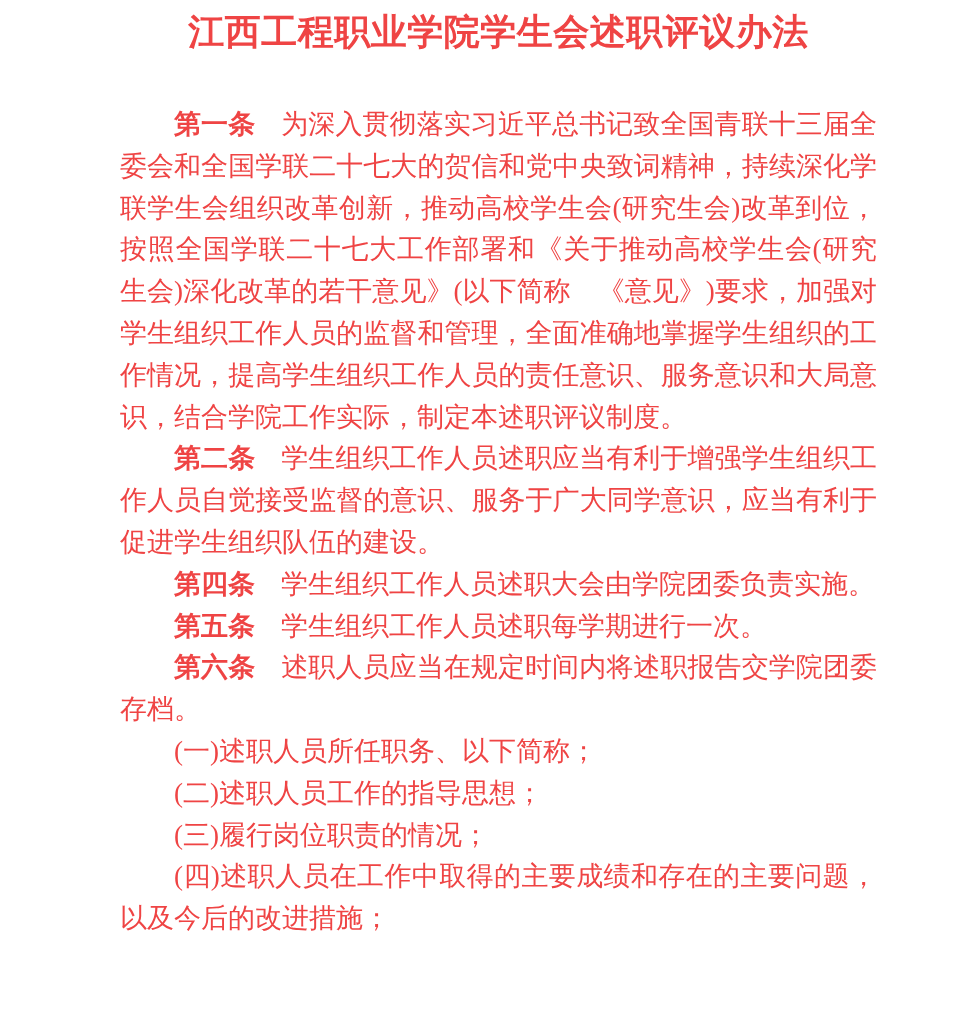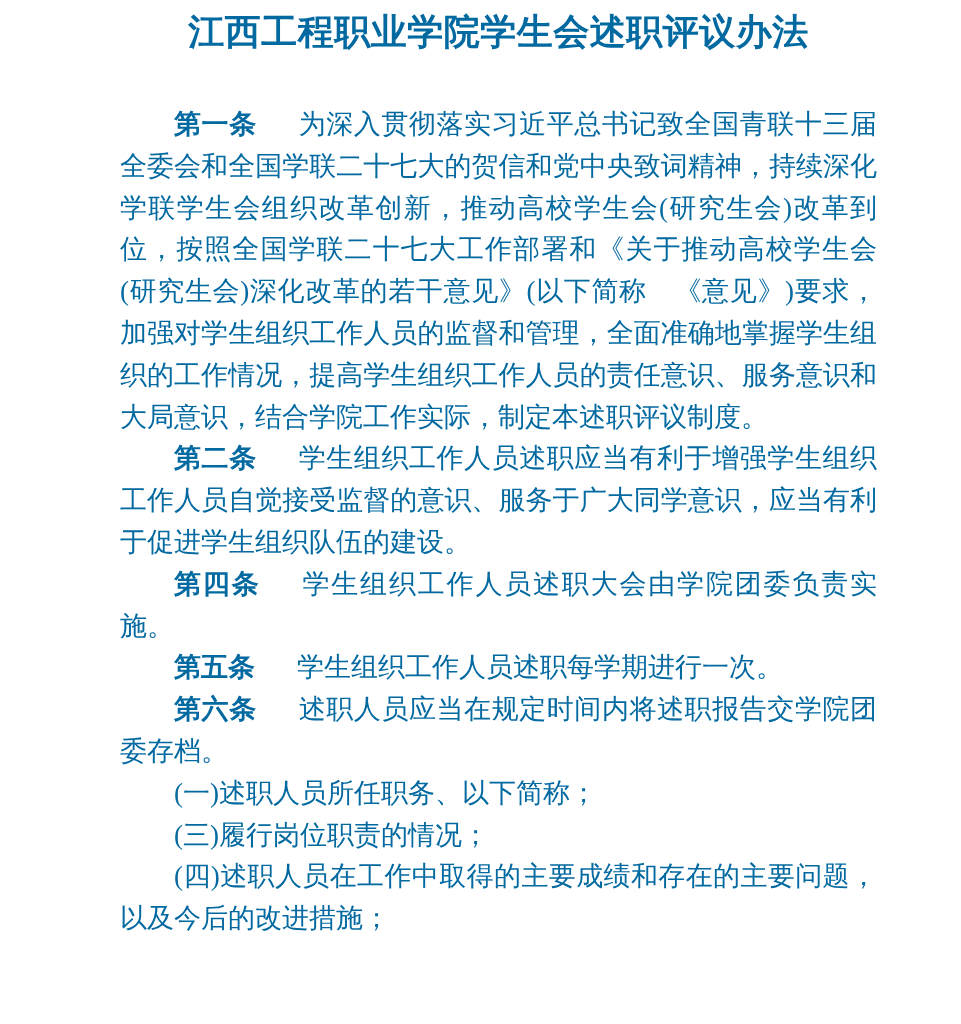--- a/index.html
+++ b/index.html
@@ -8,21 +8,21 @@
     background: #ffffff;
   }
   .page {
     position: relative;
     width: 961px;
     height: 1024px;
     box-sizing: border-box;
     padding: 10px 84px 9px 120px;
     overflow: hidden;
     background: #ffffff;
-    color: #0369a1;
+    color: #ef4444;
     font-family: "Liberation Serif", "DejaVu Serif", serif;
   }
   .doc-title {
     margin: 0 0 50px 0;
     font-size: 36px;
     line-height: 44px;
     font-weight: bold;
     text-align: center;
     letter-spacing: 0.5px;
     white-space: nowrap;
@@ -30,21 +30,21 @@
   .para {
     margin: 0;
     font-size: 27px;
     line-height: 41.8px;
     text-align: justify;
     text-indent: 54px; 
     letter-spacing: 0;
   }
   .clause-label {
     font-weight: bold;
-    margin-right: 42px; 
+    margin-right: 26px; 
   }
   .clause-label:empty {
     margin-right: 0;
   }
 </style>
 </head>
 <body>
 
 <div class="page">
 
@@ -59,19 +59,20 @@
 
     <p class="para"><b class="clause-label">第四条</b><span>学生组织工作人员述职大会由学院团委负责实施。</span></p>
 
     <p class="para"><b class="clause-label">第五条</b><span>学生组织工作人员述职每学期进行一次。</span></p>
 
     <p class="para"><b class="clause-label">第六条</b><span>述职人员应当在规定时间内将述职报告交学院团委存档。</span></p>
 
 
     <p class="para"><span>(一)述职人员所任职务、以下简称；</span></p>
 
+    <p class="para"><span>(二)述职人员工作的指导思想；</span></p>
 
     <p class="para"><span>(三)履行岗位职责的情况；</span></p>
 
     <p class="para"><span>(四)述职人员在工作中取得的主要成绩和存在的主要问题，以及今后的改进措施；</span></p>
 
   </div>
 </div>
 
 </body></html>

